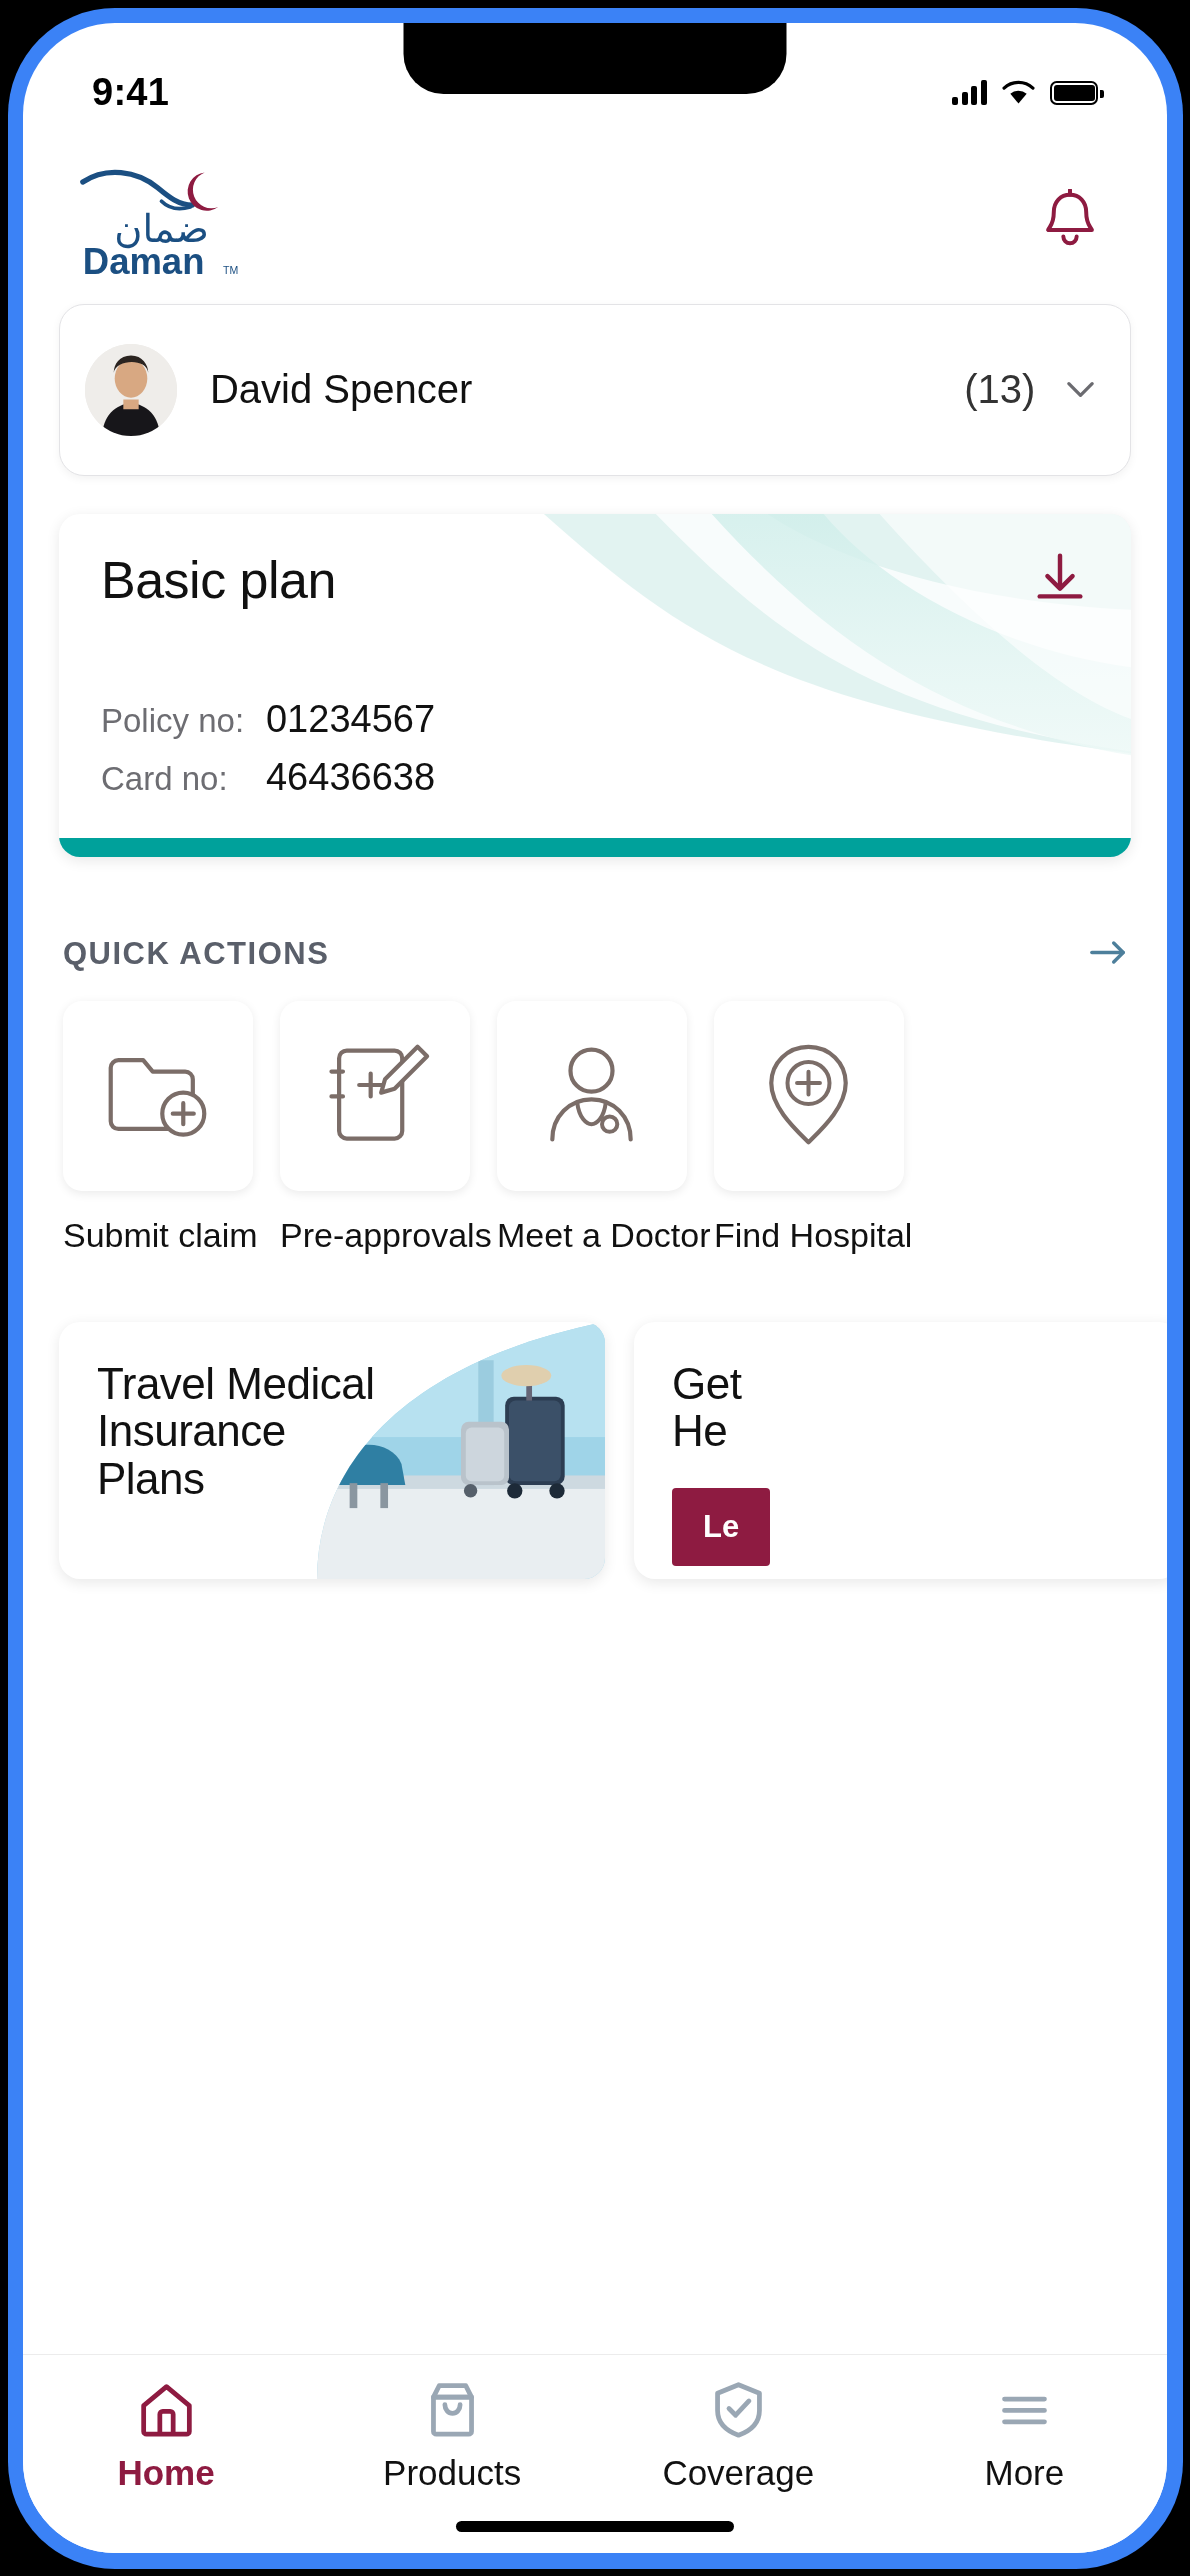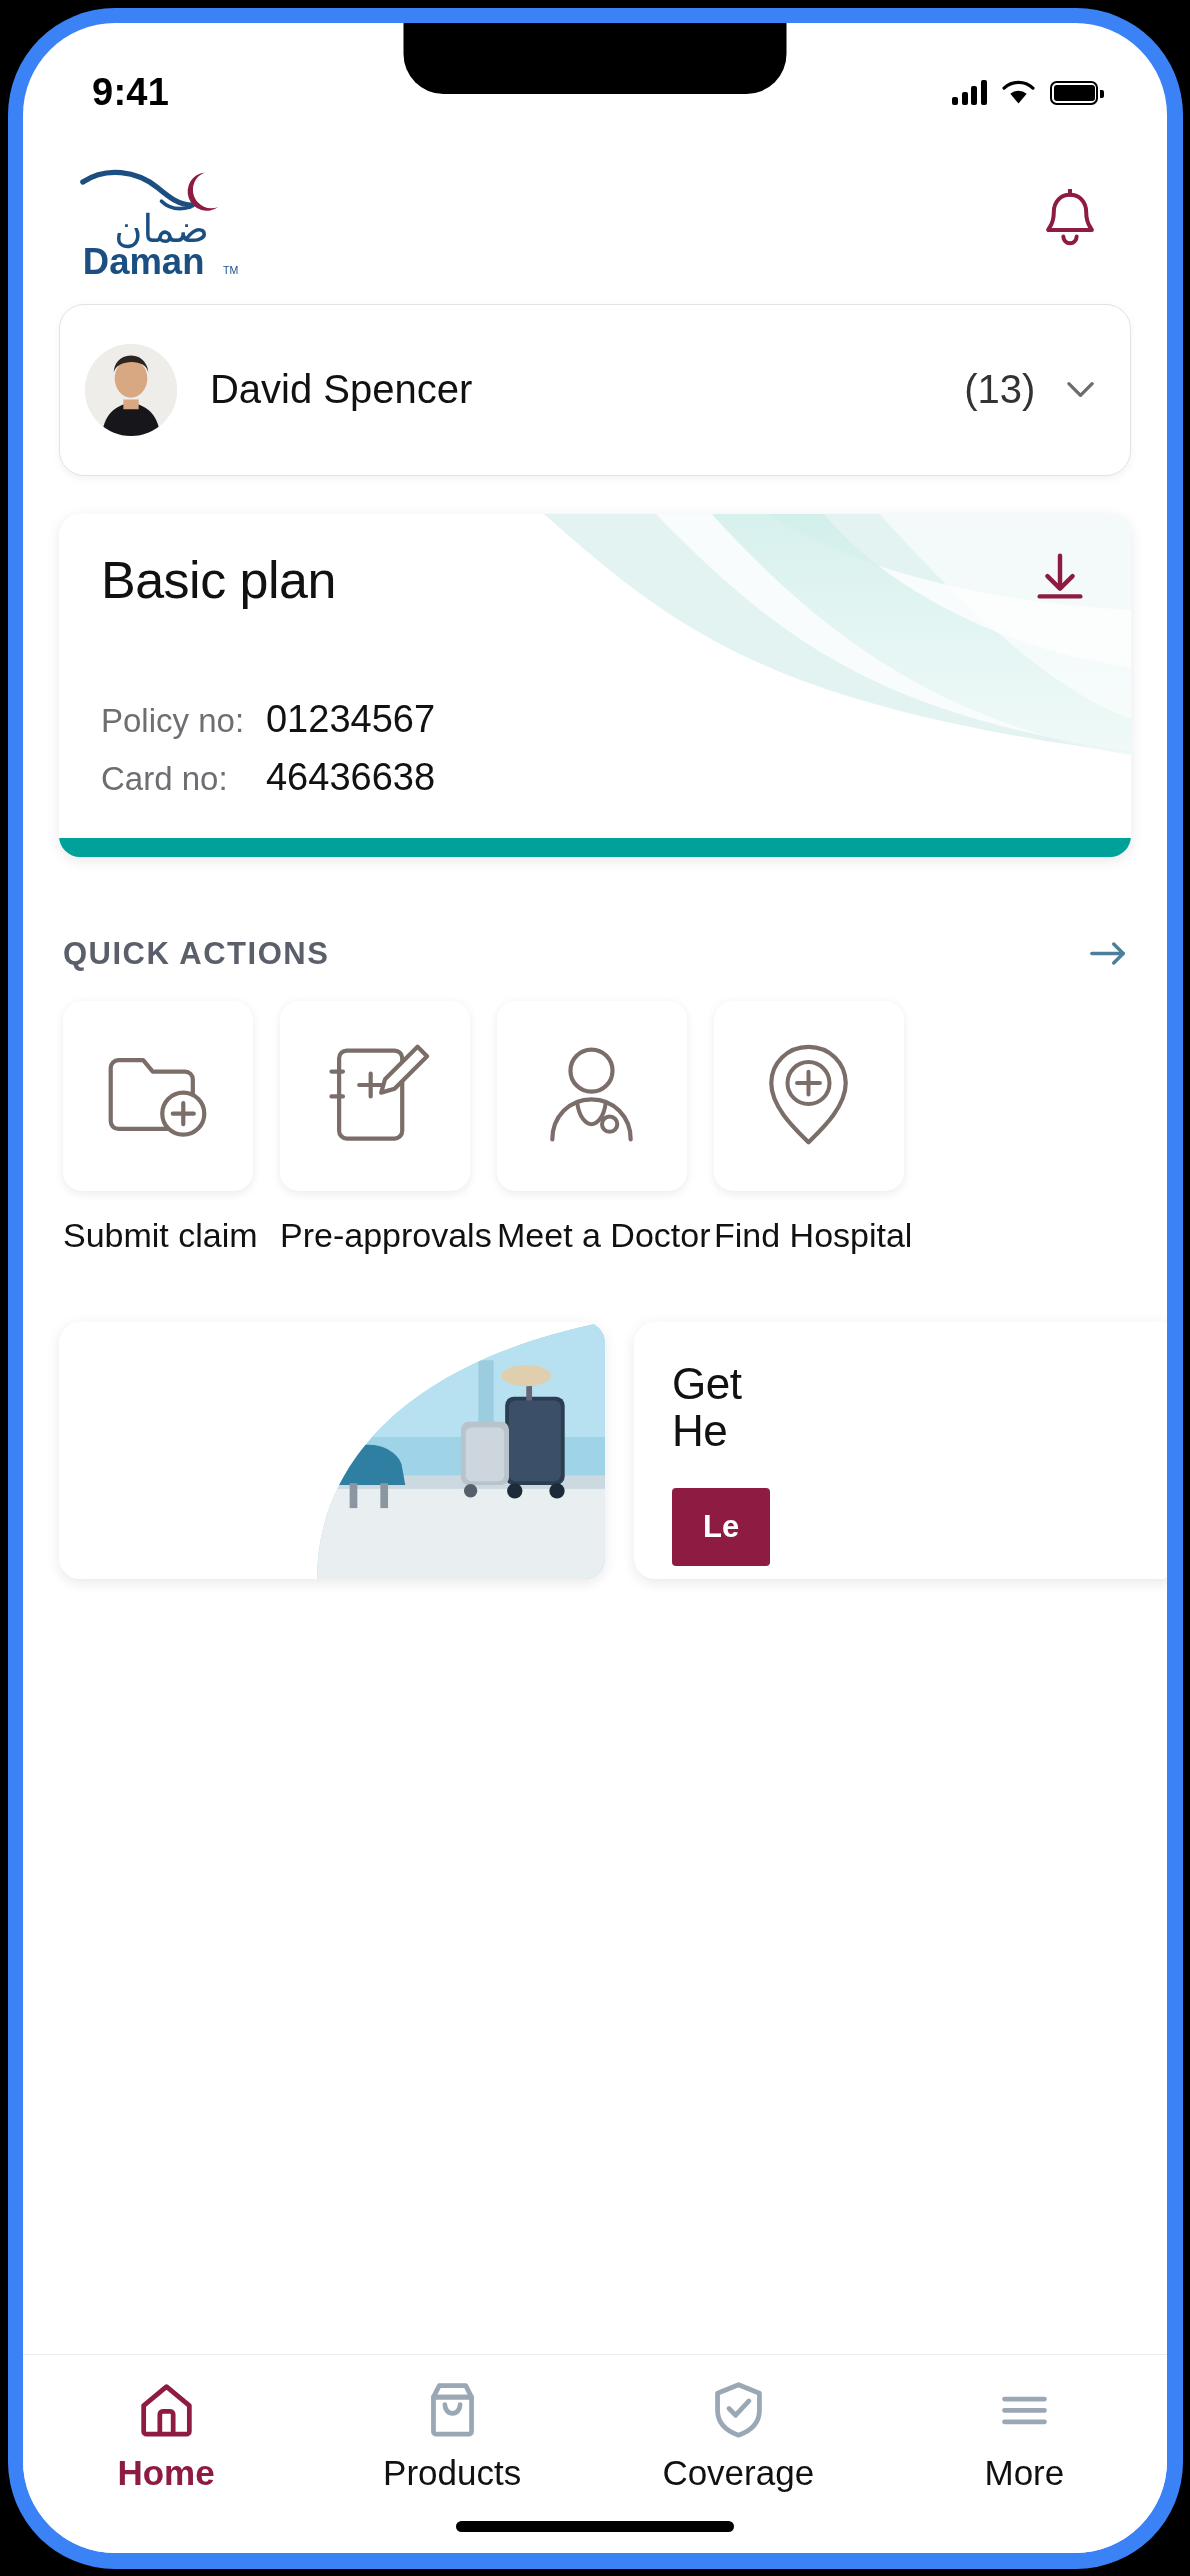--- a/index.html
+++ b/index.html
@@ -131,21 +131,21 @@
     margin-top: 35px; display: flex; align-items: center; gap: 21px;
     font-size: 38px; color: #8E1B41; font-weight: 400;
   }
   #plan-bar {
     position: absolute; left: 0; right: 0; bottom: 0;
     height: 19px; background: #00A19B;
   }
 
   
   #qa-header {
-    display: flex; align-items: center; justify-content: space-between;
+    display: flex; align-items: flex-start; justify-content: space-between;
     margin: 79px 40px 0 40px;
   }
   #qa-title {
     font-size: 31px; letter-spacing: 1.5px; font-weight: 700; color: #5a5f6a;
   }
   #qa-arrow { width: 38px; height: 33px; }
 
   #qa-list {
     display: flex; gap: 27px;
     margin: 29px 12px 0 40px;
@@ -393,20 +393,27 @@
                 <rect x="205" y="52" width="32" height="12" rx="4" fill="#8e99a3"></rect>
                 <rect x="150" y="104" width="50" height="66" rx="8" fill="#b9c3cb"></rect>
                 <rect x="155" y="110" width="40" height="56" rx="6" fill="#cdd6dd"></rect>
                 <ellipse cx="218" cy="56" rx="26" ry="11" fill="#e0cfae"></ellipse>
                 <circle cx="206" cy="176" r="8" fill="#1d2a38"></circle>
                 <circle cx="250" cy="176" r="8" fill="#1d2a38"></circle>
                 <circle cx="160" cy="176" r="7" fill="#56606b"></circle>
               </g>
             </svg>
           </div>
+          <div class="promo-text">
+            <div class="promo-title">
+              <div>Travel Medical</div>
+              <div>Insurance Plans</div>
+            </div>
+
+          </div>
         </div>
 
         <div class="promo-card">
           <div class="promo-text">
             <div class="promo-title">
               <div>Get</div>
               <div>He</div>
             </div>
             <div class="promo-btn">Le</div>
           </div>

